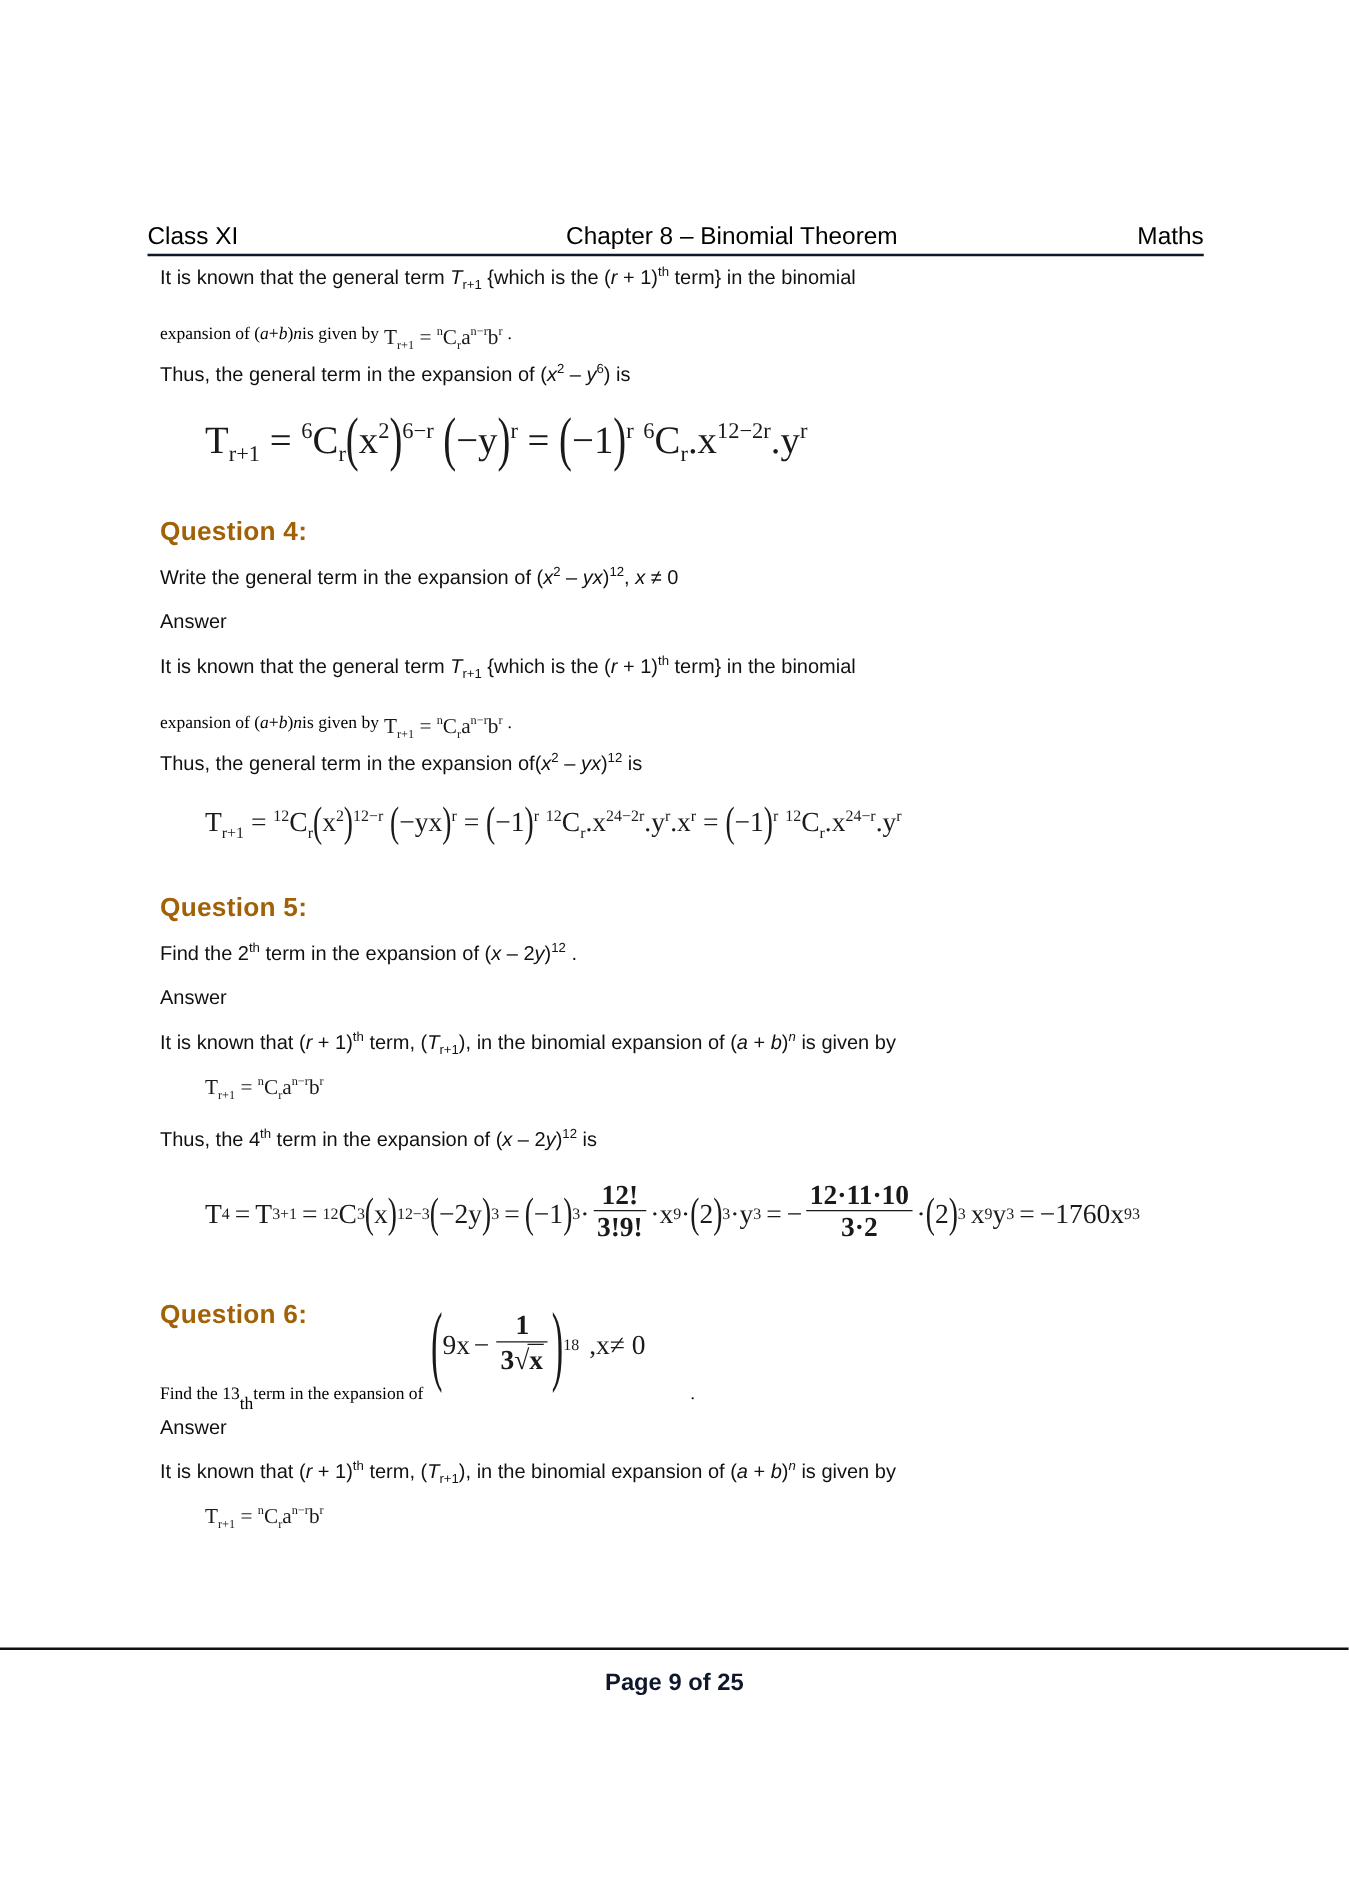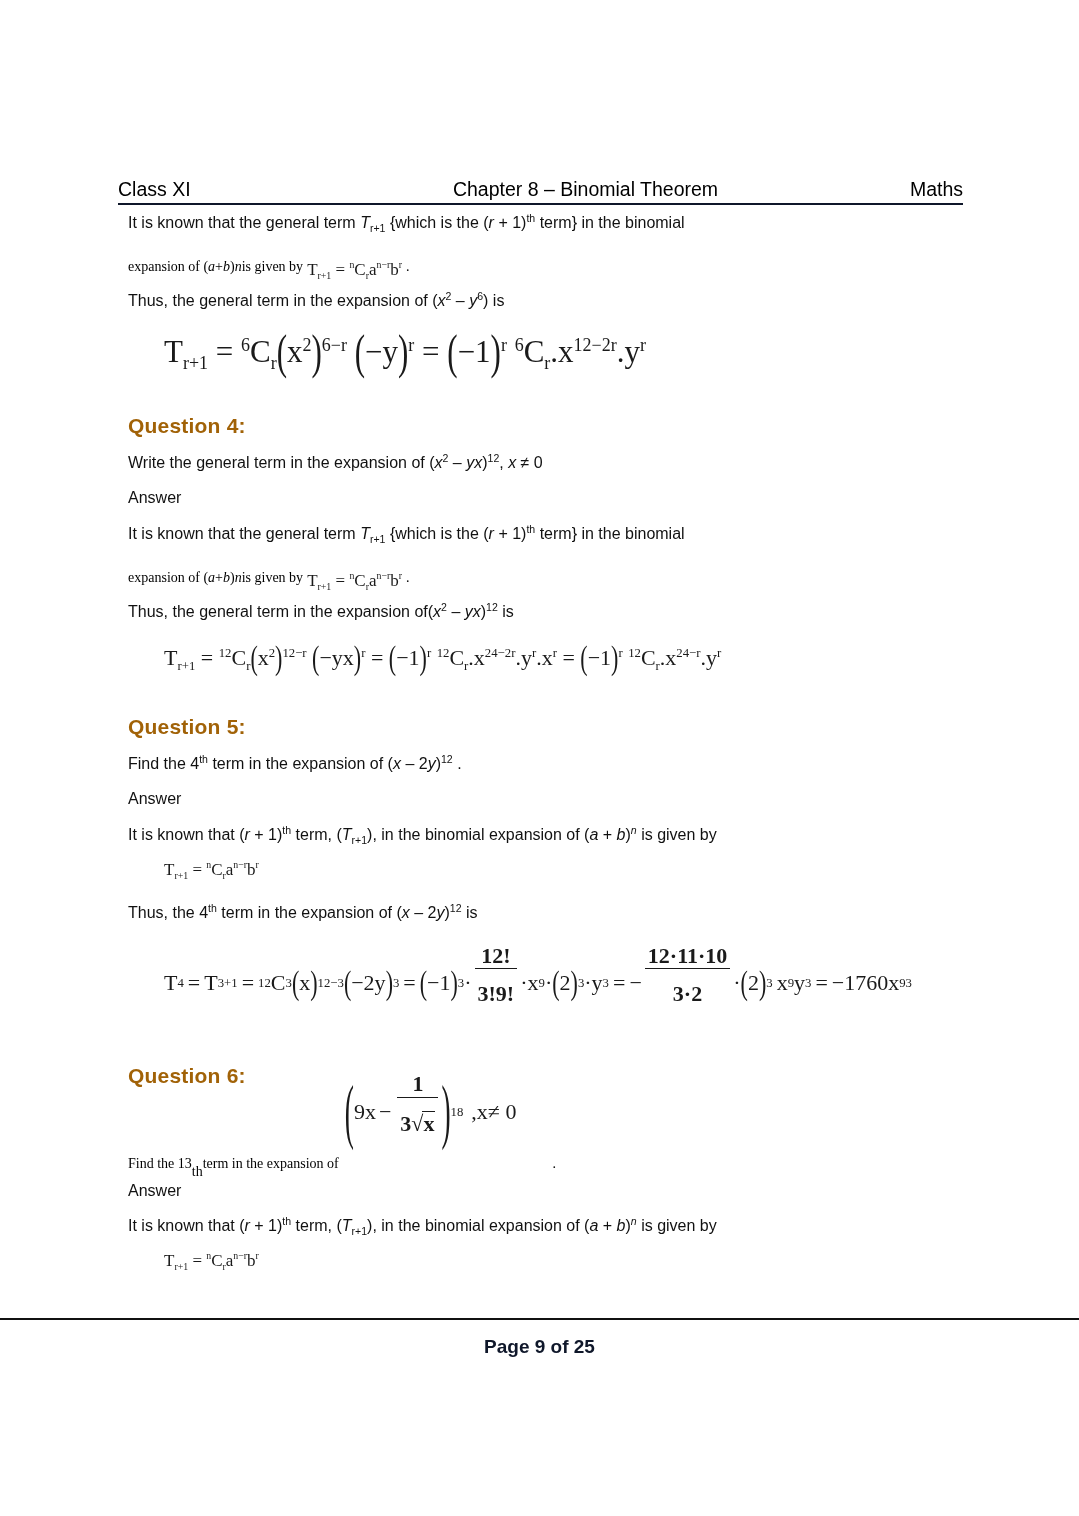--- a/index.html
+++ b/index.html
@@ -110,21 +110,21 @@
     display: inline-flex;
     flex-direction: column;
     align-items: center;
     vertical-align: middle;
     margin: 0 3px;
     position: relative;
     top: -2px;
     font-weight: bold;
   }
   .frac .num { padding: 0 3px; line-height: 1.08; }
-  .frac .den { padding: 12px 3px; line-height: 1.08; text-align: right; }
+  .frac .den { padding: 0 3px; line-height: 1.08; text-align: right; }
   .frac .bar {
     width: 100%;
     border-top: 1.6px solid #1a1a1a;
     margin: 1px 0;
   }
 
   .sqrt {
     display: inline-block;
     border-top: 1.5px solid #1a1a1a;
     padding: 0 1px 0 1px;
@@ -268,21 +268,21 @@
       <span class="paren">(</span><span>−1</span><span class="paren">)</span><sup>r</sup>
       <sup>12</sup><span>C</span><sub>r</sub><span>.x</span><sup>24−r</sup><span>.y</span><sup>r</sup>
     </div>
 
     <div class="gap-xl"></div>
 
     <p class="qhead">Question 5:</p>
     <div class="gap-sm"></div>
 
     <p class="line">
-      <span>Find the 4</span><sup class="s">th</sup><span> term in the expansion of (</span><i class="v">x</i><span> – 2</span><i class="v">y</i><span>)</span><sup class="s">12</sup><span> .</span>
+      <span>Find the 2</span><sup class="s">th</sup><span> term in the expansion of (</span><i class="v">x</i><span> – 2</span><i class="v">y</i><span>)</span><sup class="s">12</sup><span> .</span>
     </p>
 
     <div class="gap-sm"></div>
     <p class="line">Answer</p>
     <div class="gap-sm"></div>
 
     <p class="line">
       <span>It is known that (</span><i class="v">r</i><span> + 1)</span><sup class="s">th</sup><span> term, (</span><i class="v">T</i><sub class="b">r+1</sub><span>), in the binomial expansion of (</span><i class="v">a</i><span> + </span><i class="v">b</i><span>)</span><sup class="s"><i class="v">n</i></sup><span> is given by</span>
     </p>
 

